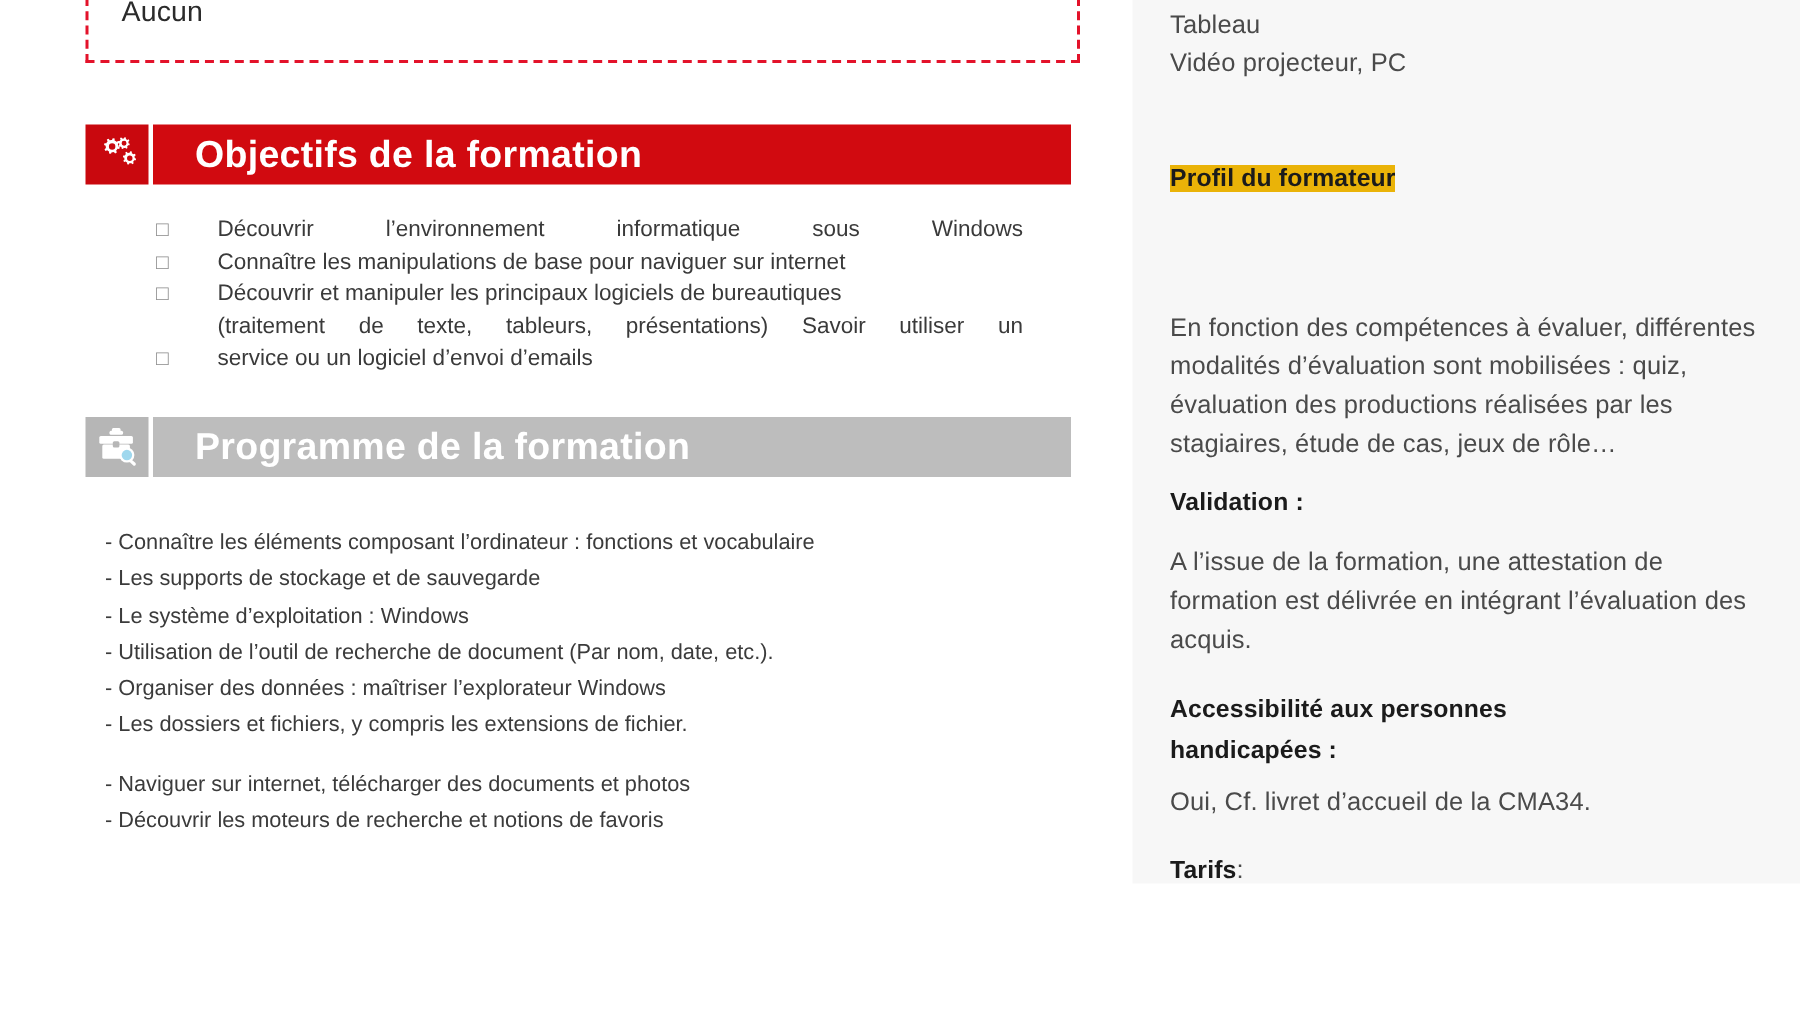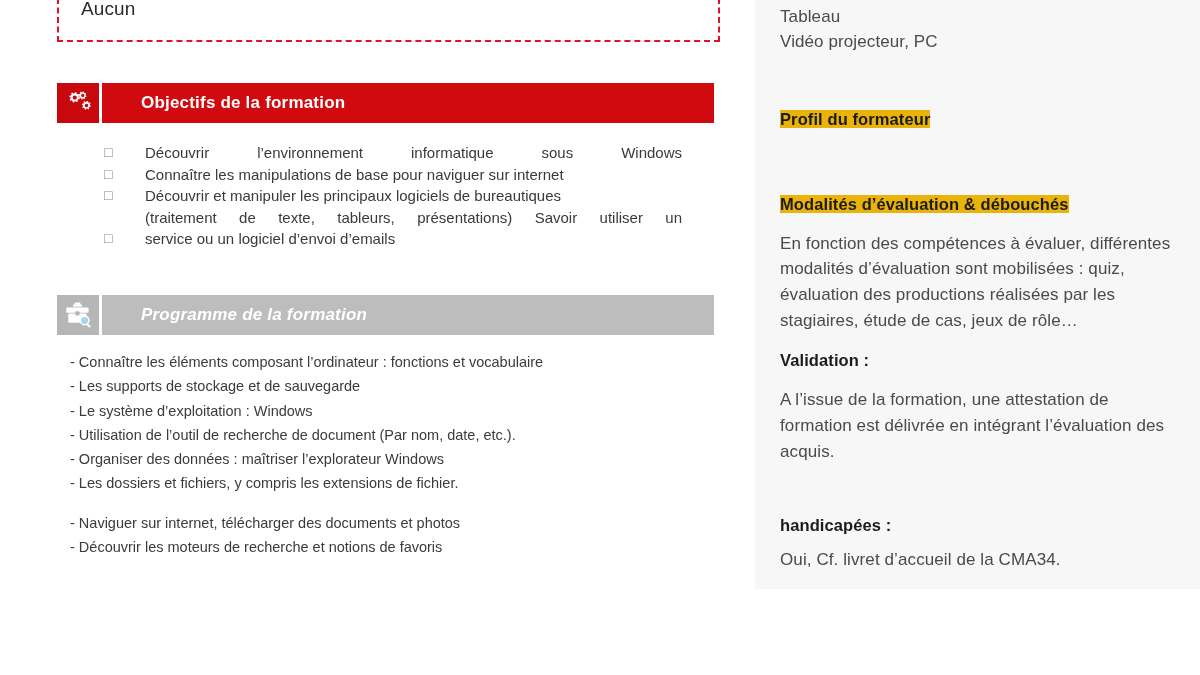--- a/index.html
+++ b/index.html
@@ -64,33 +64,33 @@
     width: 42px;
     flex: 0 0 42px;
     display: flex;
     align-items: center;
     justify-content: center;
   }
   .section-bar .bar-title {
     flex: 1 1 auto;
     display: flex;
     align-items: center;
-    padding-left: 39px;
+    padding-left: 28px;
     color: #ffffff;
-    font-size: 17px;
+    font-size: 25px;
     font-weight: bold;
     letter-spacing: .2px;
   }
   .bar-red .bar-icon { background: #c9080e; }
   .bar-red .bar-title { background: #d10a10; margin-left: 3px; }
   .bar-gray .bar-icon { background: #b6b6b6; }
   .bar-gray .bar-title { background: #bdbdbd; margin-left: 3px; }
 
   #bar-objectifs { top: 83px; }
-  #bar-programme { top: 295px; font-style: italic; }
+  #bar-programme { top: 278px; }
 
   
   #objectifs-list {
     position: absolute;
     left: 104px;
     top: 142px;
     width: 580px;
   }
   .obj-row {
     display: flex;
@@ -304,40 +304,37 @@
 
       <div>
         <span class="r-head-hl">Profil du formateur</span>
       </div>
 
       <div class="sp-14"></div>
 
 
       <div class="sp-46"></div>
 
-      <div>
-        <span class="r-head-hl">Modalités d’évaluation &amp; débouchés</span>
-      </div>
 
       <div class="sp-14"></div>
 
       <div class="r-para">En fonction des compétences à évaluer, différentes modalités d’évaluation sont mobilisées : quiz, évaluation des productions réalisées par les stagiaires, étude de cas, jeux de rôle…</div>
 
       <div class="sp-14"></div>
 
       <div class="r-head-plain">Validation :</div>
 
       <div class="sp-14"></div>
 
       <div class="r-para">A l’issue de la formation, une attestation de formation est délivrée en intégrant l’évaluation des acquis.</div>
 
       <div class="sp-20"></div>
 
       <div class="r-head-2line">
-        <br>
+        <span>Accessibilité aux personnes</span><br>
         <span>handicapées :</span>
       </div>
 
       <div class="sp-8"></div>
 
       <div class="r-para">Oui, Cf. livret d’accueil de la CMA34.</div>
 
       <div class="sp-20"></div>
 
       <div>

